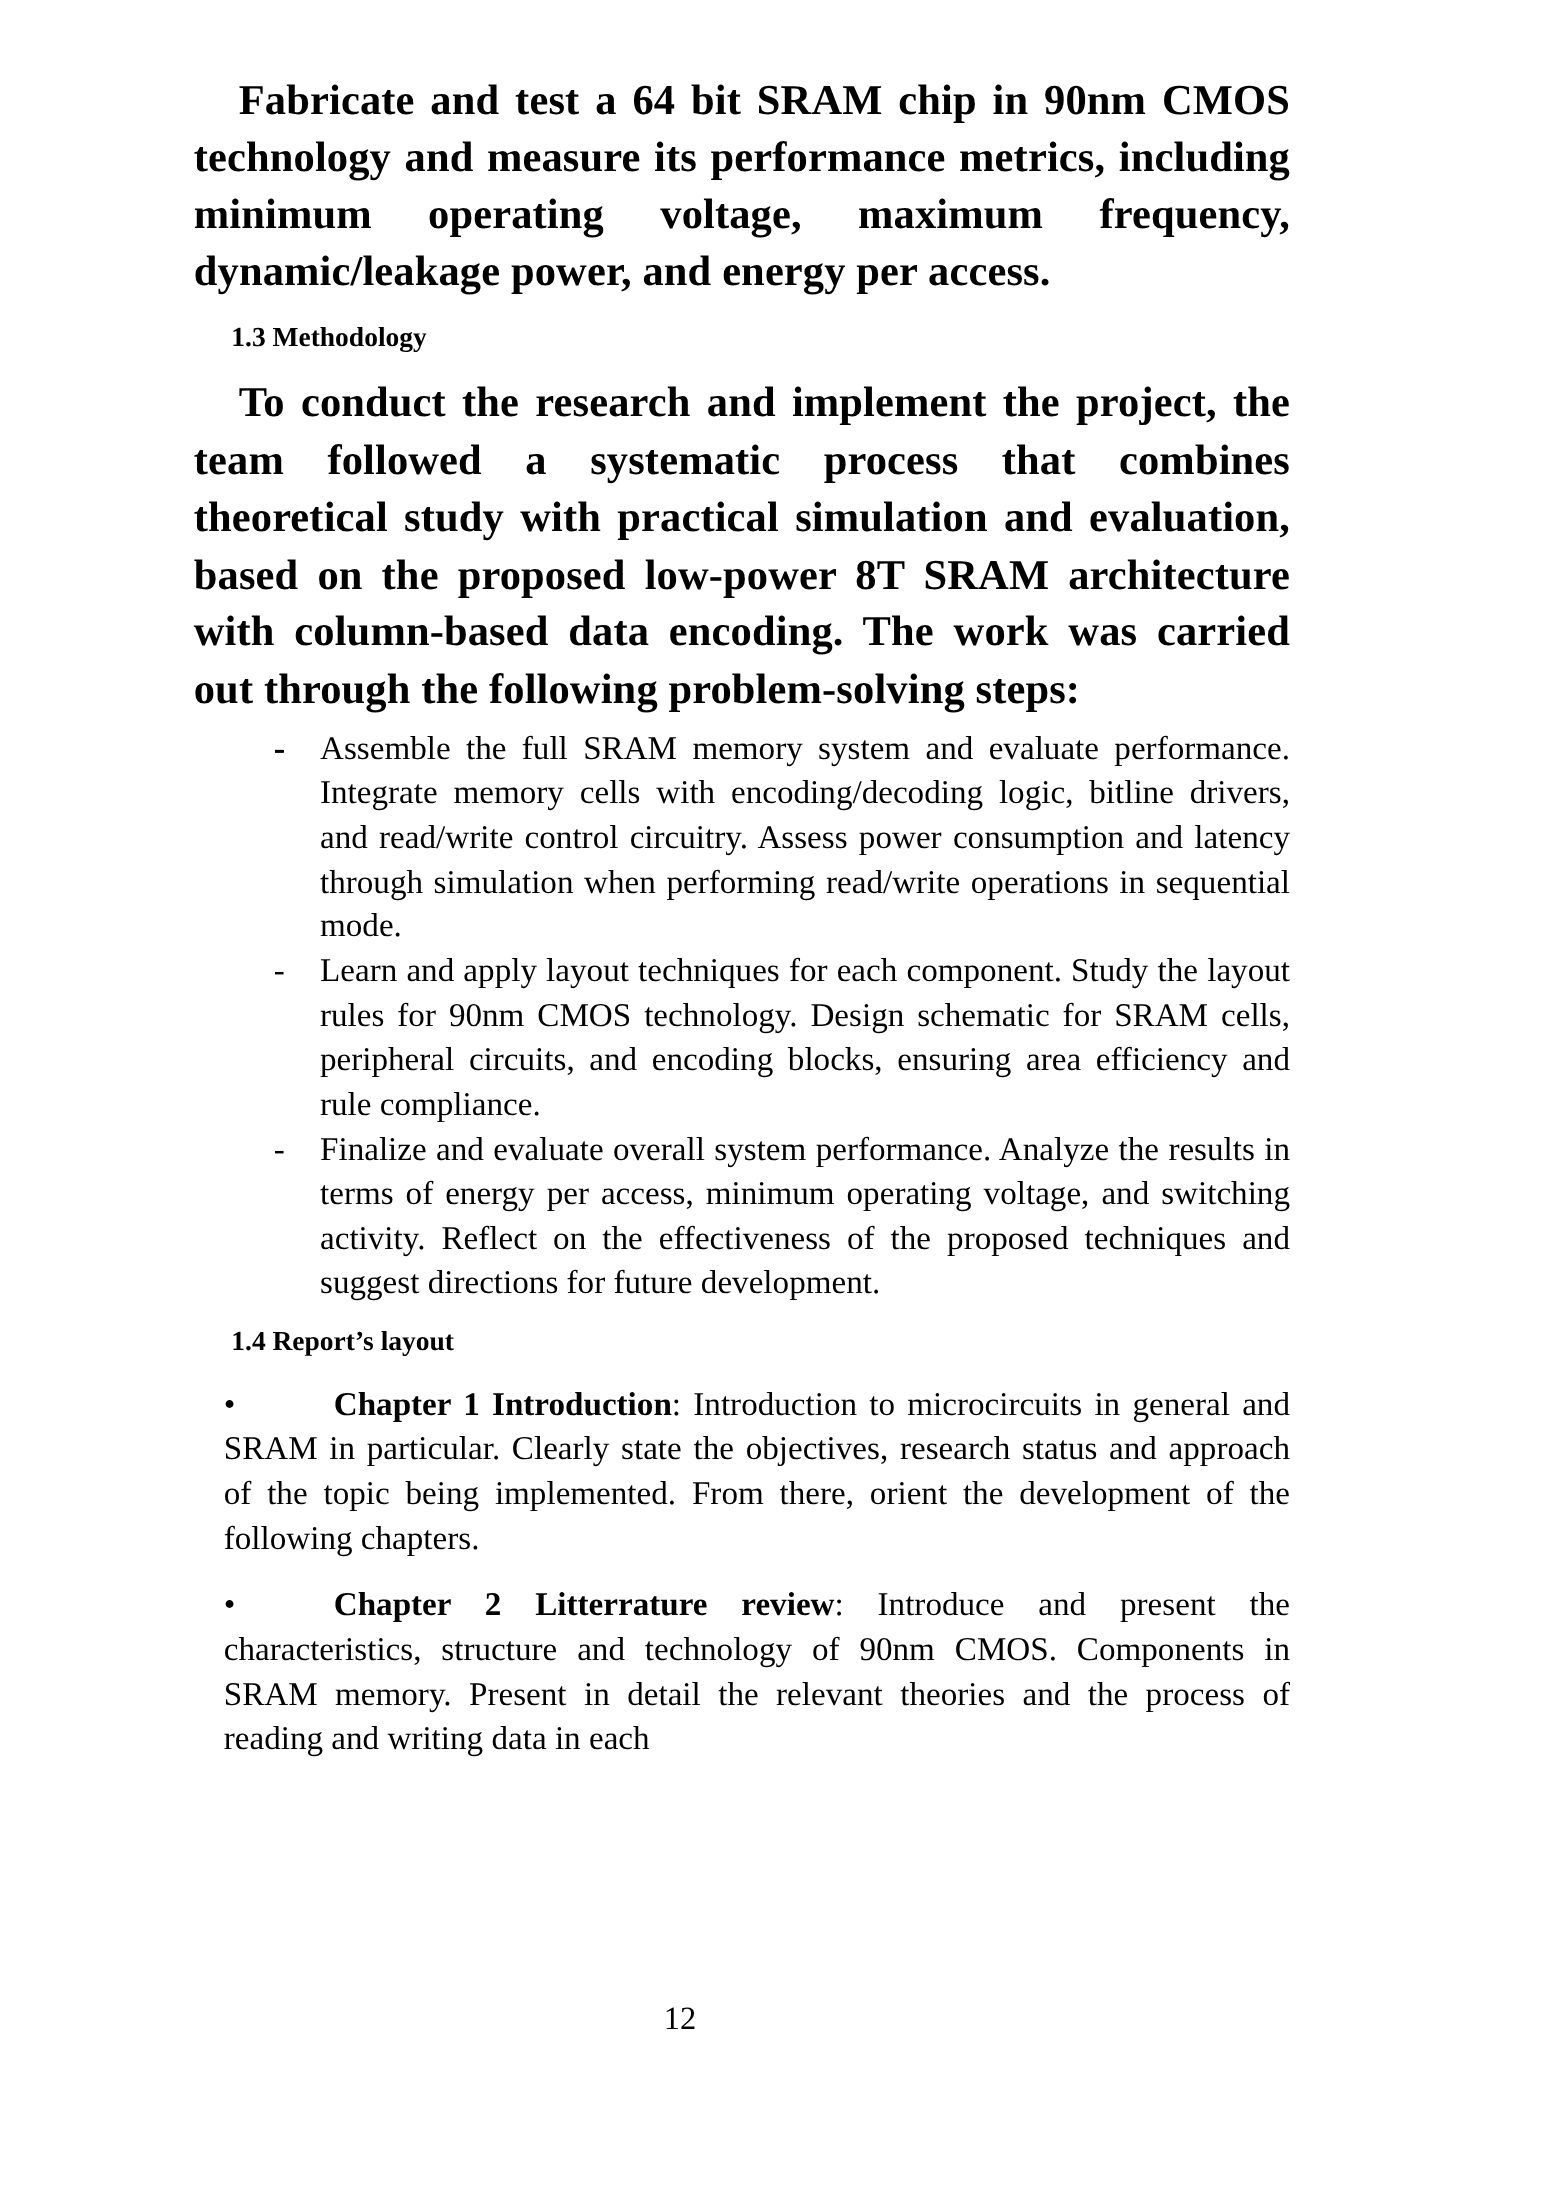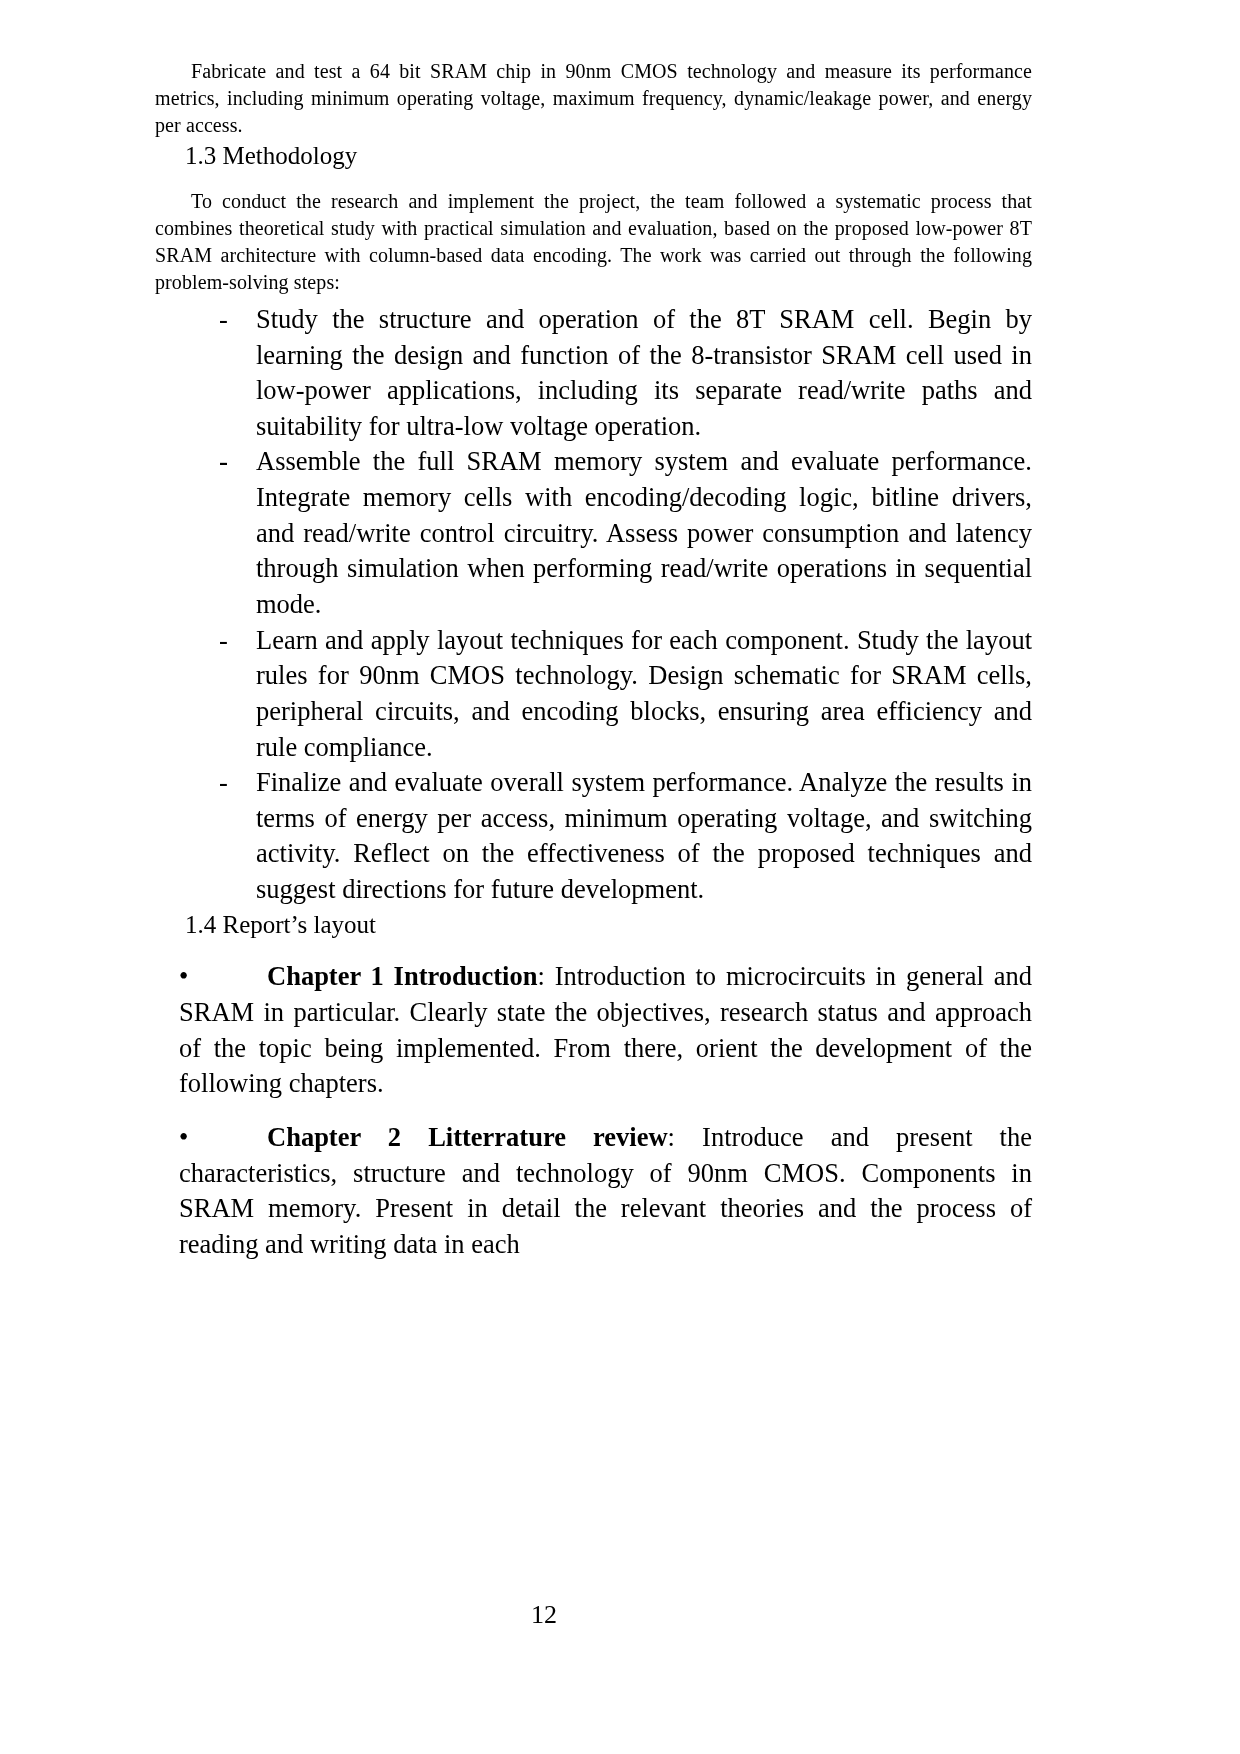--- a/index.html
+++ b/index.html
@@ -24,33 +24,34 @@
     background: #fff;
   }
   .content {
     position: absolute;
     left: 155px;
     top: 58px;
     width: 877px;
   }
   p.body-para {
     margin: 0 0 0 0;
-    font-size: 20px;
+    font-size: 34px;
     line-height: 1.345;
     text-align: justify;
     text-justify: inter-word;
     letter-spacing: 0.1px;
+    font-weight: bold;
   }
   p.indent-first {
     text-indent: 36px;
   }
   h2.section-heading {
-    margin: 0 0 16px 0;
-    font-size: 25px;
-    font-weight: normal;
+    margin: 14px 0 16px 0;
+    font-size: 22px;
+    font-weight: bold;
     line-height: 1.345;
     text-indent: 30px;
     text-align: left;
   }
   .dash-list {
     margin: 6px 0 0 0;
     padding: 0;
     list-style: none;
   }
   .dash-list li {
@@ -106,21 +107,20 @@
 
     <p class="body-para indent-first">Fabricate and test a 64 bit SRAM chip in 90nm CMOS technology and measure its performance metrics, including minimum operating voltage, maximum frequency, dynamic/leakage power, and energy per access.</p>
 
     <h2 class="section-heading">1.3 Methodology</h2>
 
     <p class="body-para indent-first">To conduct the research and implement the project, the team followed a systematic process that combines theoretical study with practical simulation and evaluation, based on the proposed low-power 8T SRAM architecture with column-based data encoding. The work was carried out through the following problem-solving steps:</p>
 
     <ul class="dash-list">
       <li>
         <span class="marker">-</span>
-        <span>Study the structure and operation of the 8T SRAM cell. Begin by learning the design and function of the 8-transistor SRAM cell used in low-power applications, including its separate read/write paths and suitability for ultra-low voltage operation.</span>
       </li>
       <li>
         <span class="marker">-</span>
       </li>
       <li>
         <span class="marker">-</span>
       </li>
       <li>
         <span class="marker">-</span>
         <span>Assemble the full SRAM memory system and evaluate performance. Integrate memory cells with encoding/decoding logic, bitline drivers, and read/write control circuitry. Assess power consumption and latency through simulation when performing read/write operations in sequential mode.</span>

